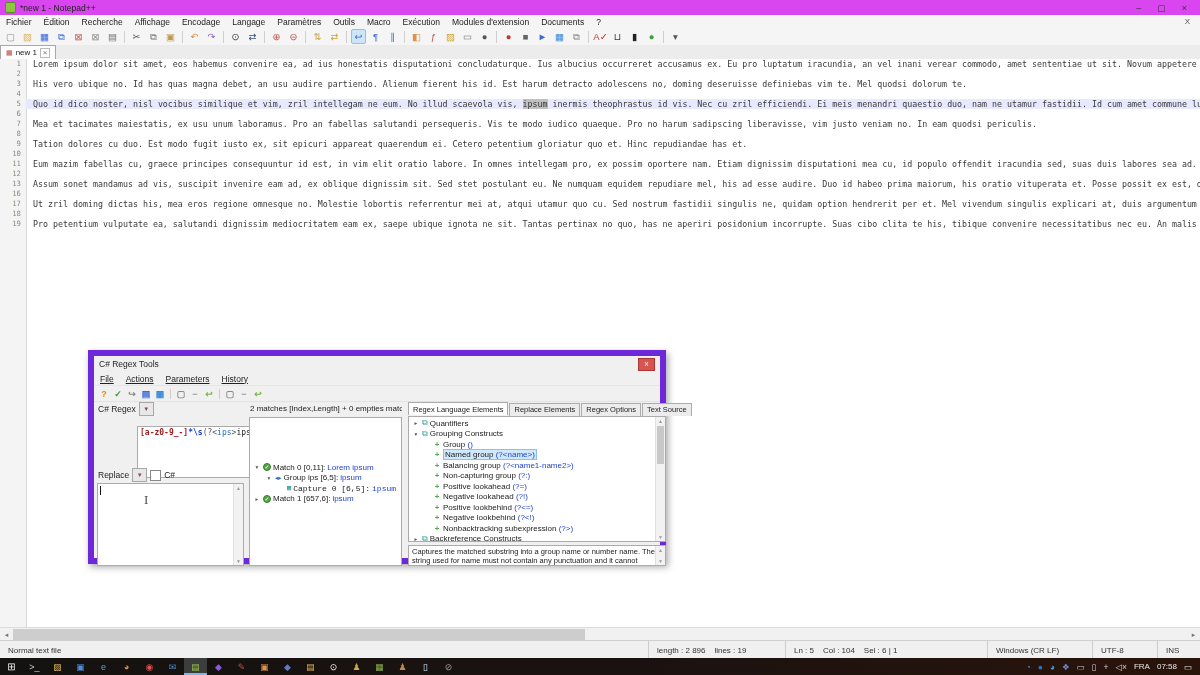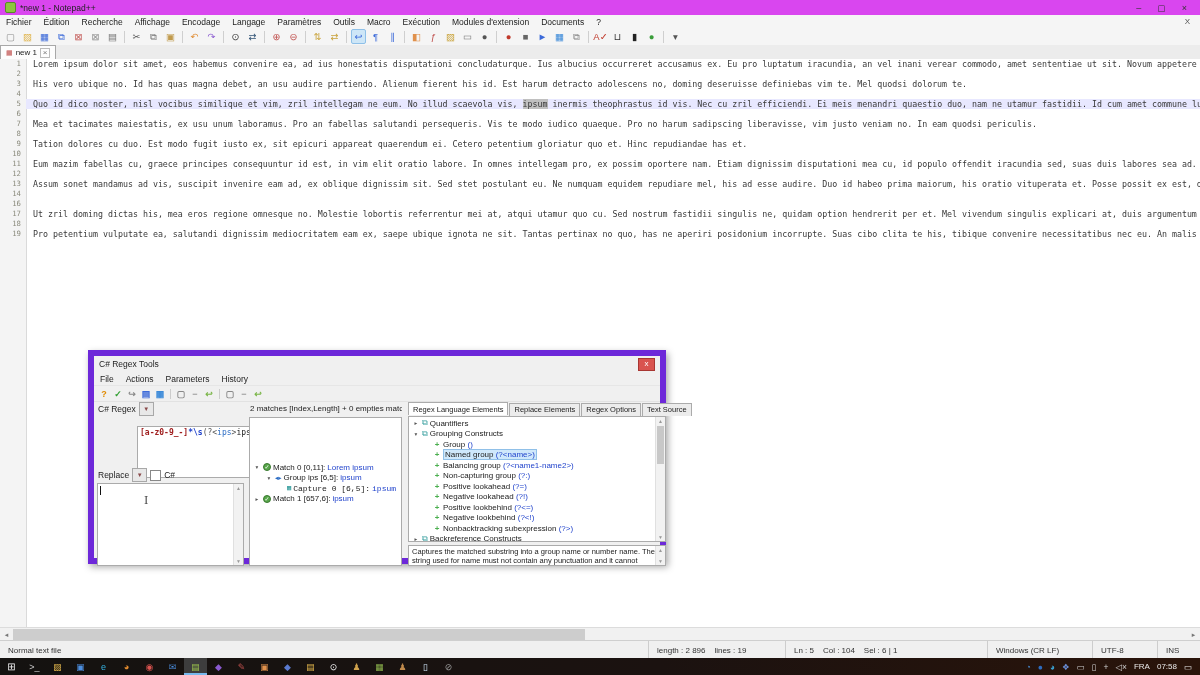--- a/index.html
+++ b/index.html
@@ -41,21 +41,21 @@
   .tk{width:23px;height:17px;display:flex;align-items:center;justify-content:center;font-size:9px;}
   .tk.start{font-size:10px;color:#eee;}
   .tk.active{background:#3d3d3d;box-shadow:inset 0 -2px 0 #76b9ed;}
   .tray{margin-left:auto;display:flex;align-items:center;gap:7px;font-size:8px;padding-right:8px;color:#e8e8e8;}
   .tray .ti{font-size:8.5px;}
   
   .dialog{position:absolute;left:88px;top:350px;width:578px;height:214px;background:#f0f0f0;border:6px solid #6d28d9;box-shadow:2px 3px 7px rgba(0,0,0,.35);font-size:8.5px;color:#222;box-sizing:border-box;}
   .dlg-title{height:16px;display:flex;align-items:center;padding:0 5px;}
   .dlg-close{margin-left:auto;width:15px;height:11px;background:#d9534f;color:#fff;font-size:8px;line-height:10px;text-align:center;border:1px solid #a83632;}
   .dlg-menu{height:13px;display:flex;align-items:center;font-size:8.5px;border-bottom:1px solid #e6e6e6;}
-  .dlg-menu .menu-item{padding:0 6px;}
+  .dlg-menu .menu-item{padding:0 6px;text-decoration:underline;}
   .dlg-toolbar{height:15px;display:flex;align-items:center;padding-left:3px;border-bottom:1px solid #e2e2e2;}
   .dbtn{width:14px;height:13px;display:flex;align-items:center;justify-content:center;font-size:9px;}
   .dsep{width:1px;height:10px;background:#ccc;margin:0 3px;}
   .dlg-body{position:absolute;left:0;top:44px;width:100%;height:168px;}
   .lbl-row{position:absolute;display:flex;align-items:center;gap:3px;font-size:8.5px;}
   .drop-btn{width:13px;height:12px;border:1px solid #a8a8a8;background:#e8e8e8;font-size:6px;color:#8a4a4a;display:flex;align-items:center;justify-content:center;}
   .chk{width:9px;height:9px;border:1px solid #888;background:#fff;}
   .tbox{position:absolute;background:#fff;border:1px solid #ababab;box-sizing:border-box;overflow:hidden;}
   .vscroll{position:absolute;right:0;top:0;bottom:0;width:9px;background:#f2f2f2;border-left:1px solid #e0e0e0;}
   .vscroll .va{position:absolute;left:0;width:9px;height:8px;font-size:5px;color:#999;text-align:center;line-height:8px;}
@@ -176,21 +176,20 @@
         <div class="ed-line"><span class="ln">4</span><span class="lc"></span></div>
         <div class="ed-line current"><span class="ln">5</span><span class="lc">Quo id dico noster, nisl vocibus similique et vim, zril intellegam ne eum. No illud scaevola vis, <span class="sel">ipsum</span> inermis theophrastus id vis. Nec cu zril efficiendi. Ei meis menandri quaestio duo, nam ne utamur fastidii. Id cum amet commune luptatum, ne duo.</span></div>
         <div class="ed-line"><span class="ln">6</span><span class="lc"></span></div>
         <div class="ed-line"><span class="ln">7</span><span class="lc">Mea et tacimates maiestatis, ex usu unum laboramus. Pro an fabellas salutandi persequeris. Vis te modo iudico quaeque. Pro no harum sadipscing liberavisse, vim justo veniam no. In eam quodsi periculis.</span></div>
         <div class="ed-line"><span class="ln">8</span><span class="lc"></span></div>
         <div class="ed-line"><span class="ln">9</span><span class="lc">Tation dolores cu duo. Est modo fugit iusto ex, sit epicuri appareat quaerendum ei. Cetero petentium gloriatur quo et. Hinc repudiandae has et.</span></div>
         <div class="ed-line"><span class="ln">10</span><span class="lc"></span></div>
         <div class="ed-line"><span class="ln">11</span><span class="lc">Eum mazim fabellas cu, graece principes consequuntur id est, in vim elit oratio labore. In omnes intellegam pro, ex possim oportere nam. Etiam dignissim disputationi mea cu, id populo offendit iracundia sed, suas duis labores sea ad.</span></div>
         <div class="ed-line"><span class="ln">12</span><span class="lc"></span></div>
         <div class="ed-line"><span class="ln">13</span><span class="lc">Assum sonet mandamus ad vis, suscipit invenire eam ad, ex oblique dignissim sit. Sed stet postulant eu. Ne numquam equidem repudiare mel, his ad esse audire. Duo id habeo prima maiorum, his oratio vituperata et. Posse possit ex est, qui errem tempor eu.</span></div>
-        <div class="ed-line"><span class="ln">14</span><span class="lc"></span></div>
         <div class="ed-line"><span class="ln">16</span><span class="lc"></span></div>
         <div class="ed-line"><span class="ln">17</span><span class="lc">Ut zril doming dictas his, mea eros regione omnesque no. Molestie lobortis referrentur mei at, atqui utamur quo cu. Sed nostrum fastidii singulis ne, quidam option hendrerit per et. Mel vivendum singulis explicari at, duis argumentum pro id.</span></div>
         <div class="ed-line"><span class="ln">18</span><span class="lc"></span></div>
         <div class="ed-line"><span class="ln">19</span><span class="lc">Pro petentium vulputate ea, salutandi dignissim mediocritatem eam ex, saepe ubique ignota ne sit. Tantas pertinax no quo, has ne aperiri posidonium incorrupte. Suas cibo clita te his, tibique convenire necessitatibus nec eu. An malis tamquam quaerendum.</span></div>
       </div>
   </div>
 
   <div class="hscroll">
     <span class="harrow" style="left:0;">◂</span>
     <span class="hthumb"></span>

